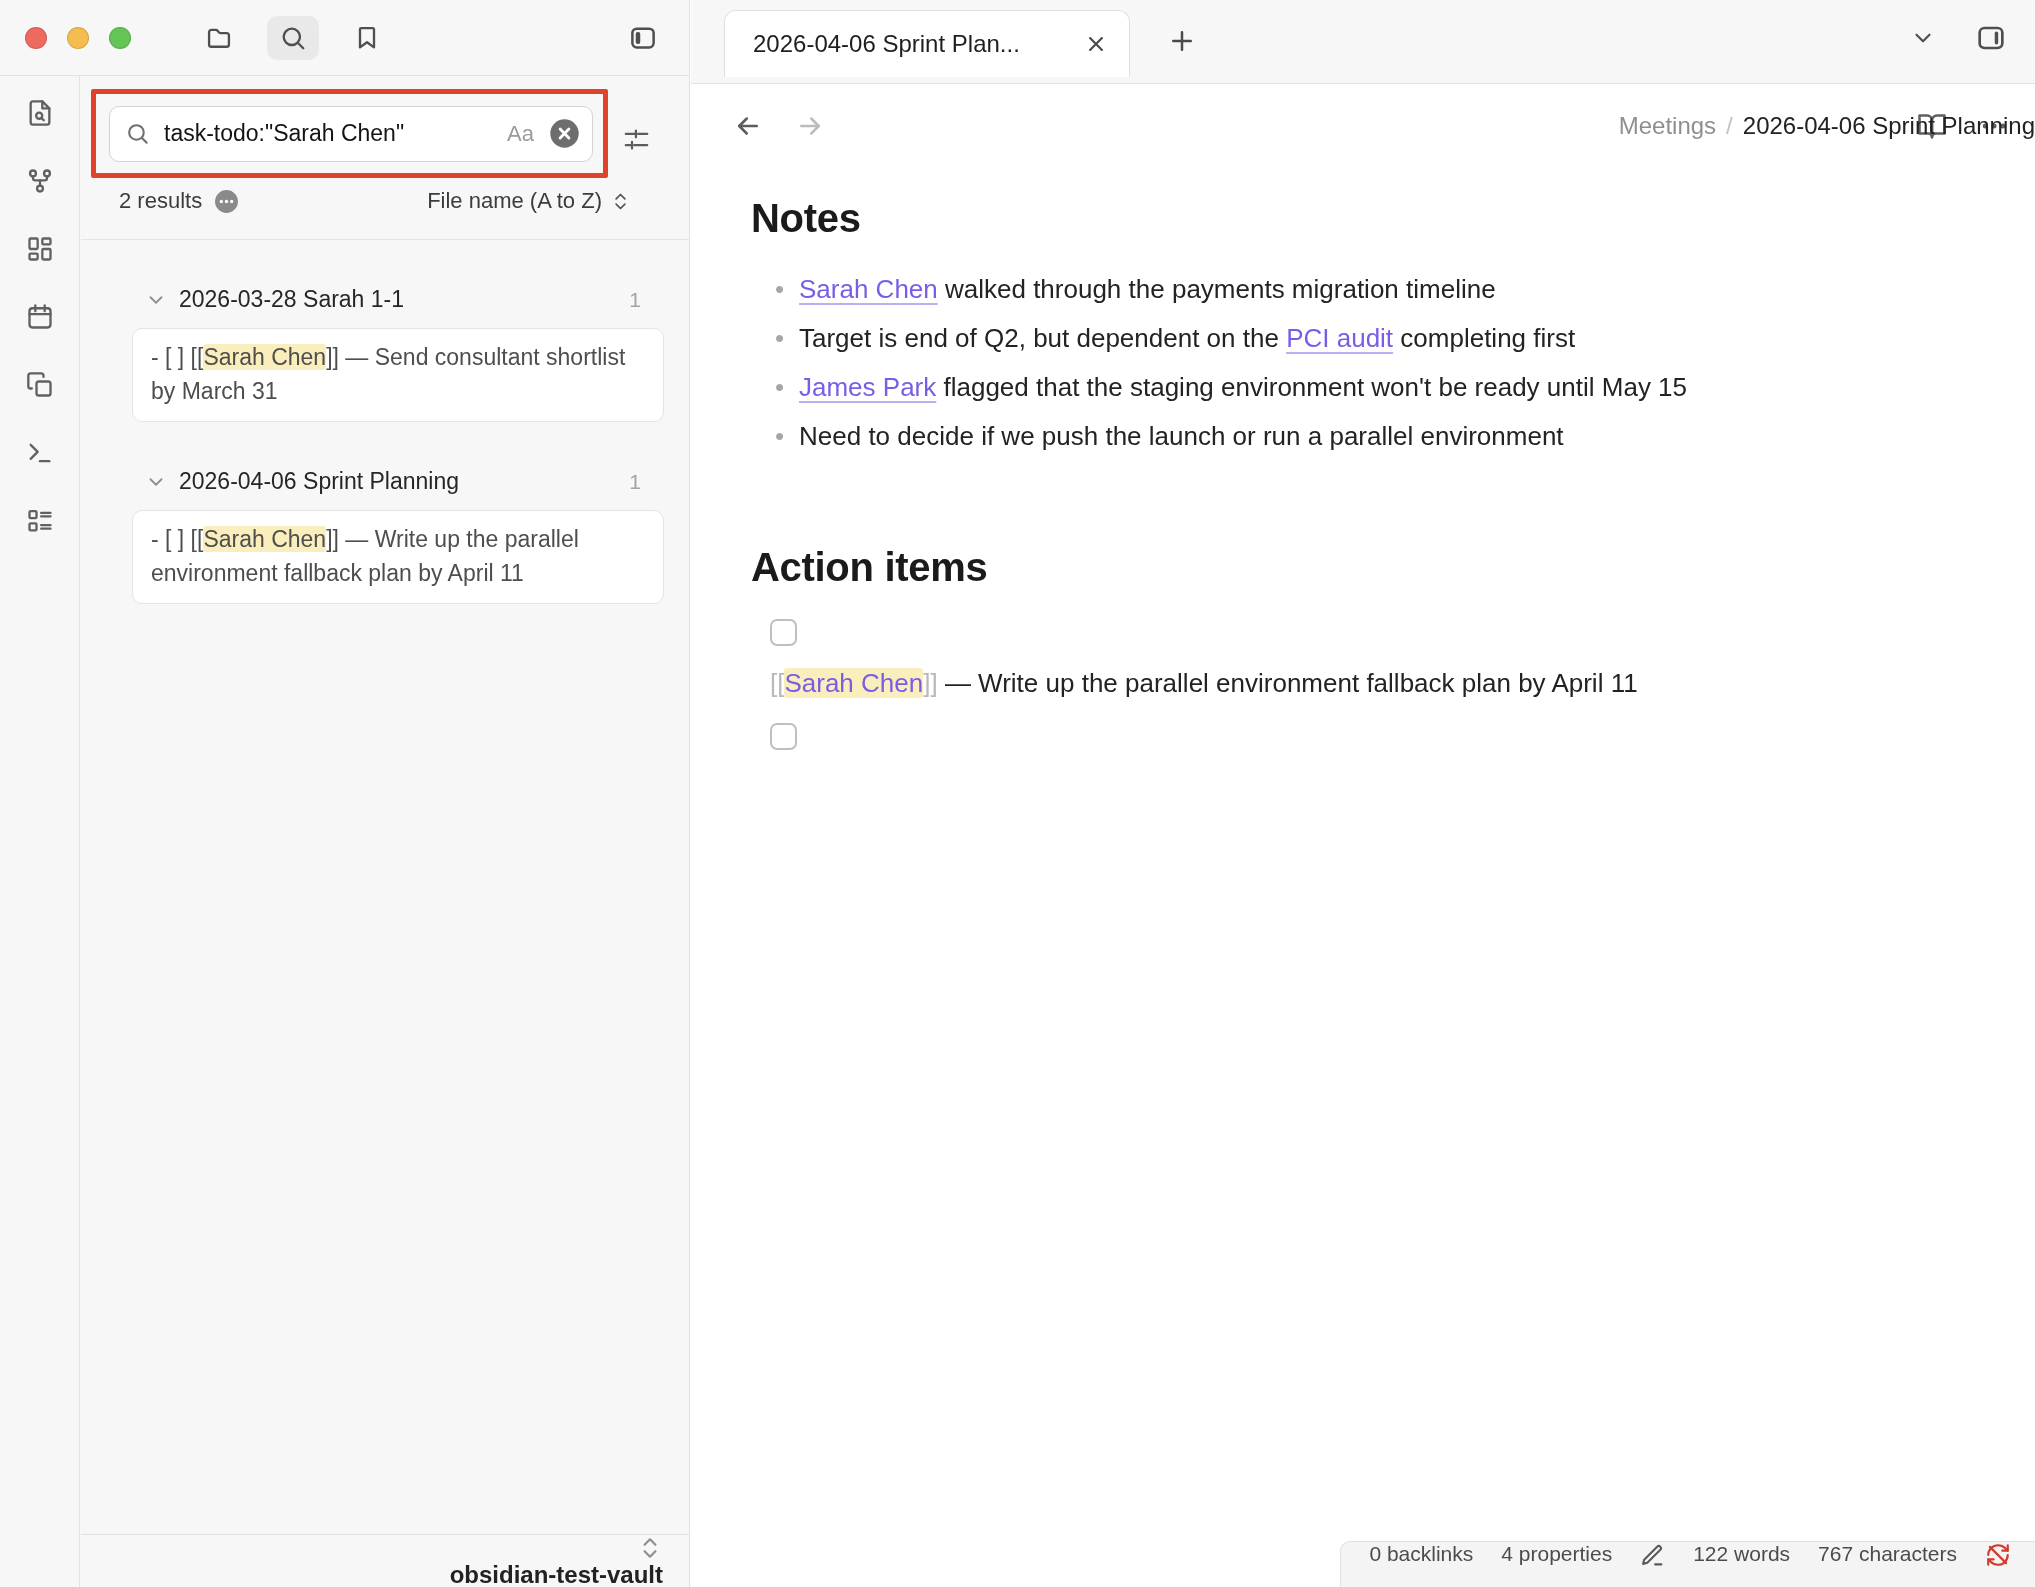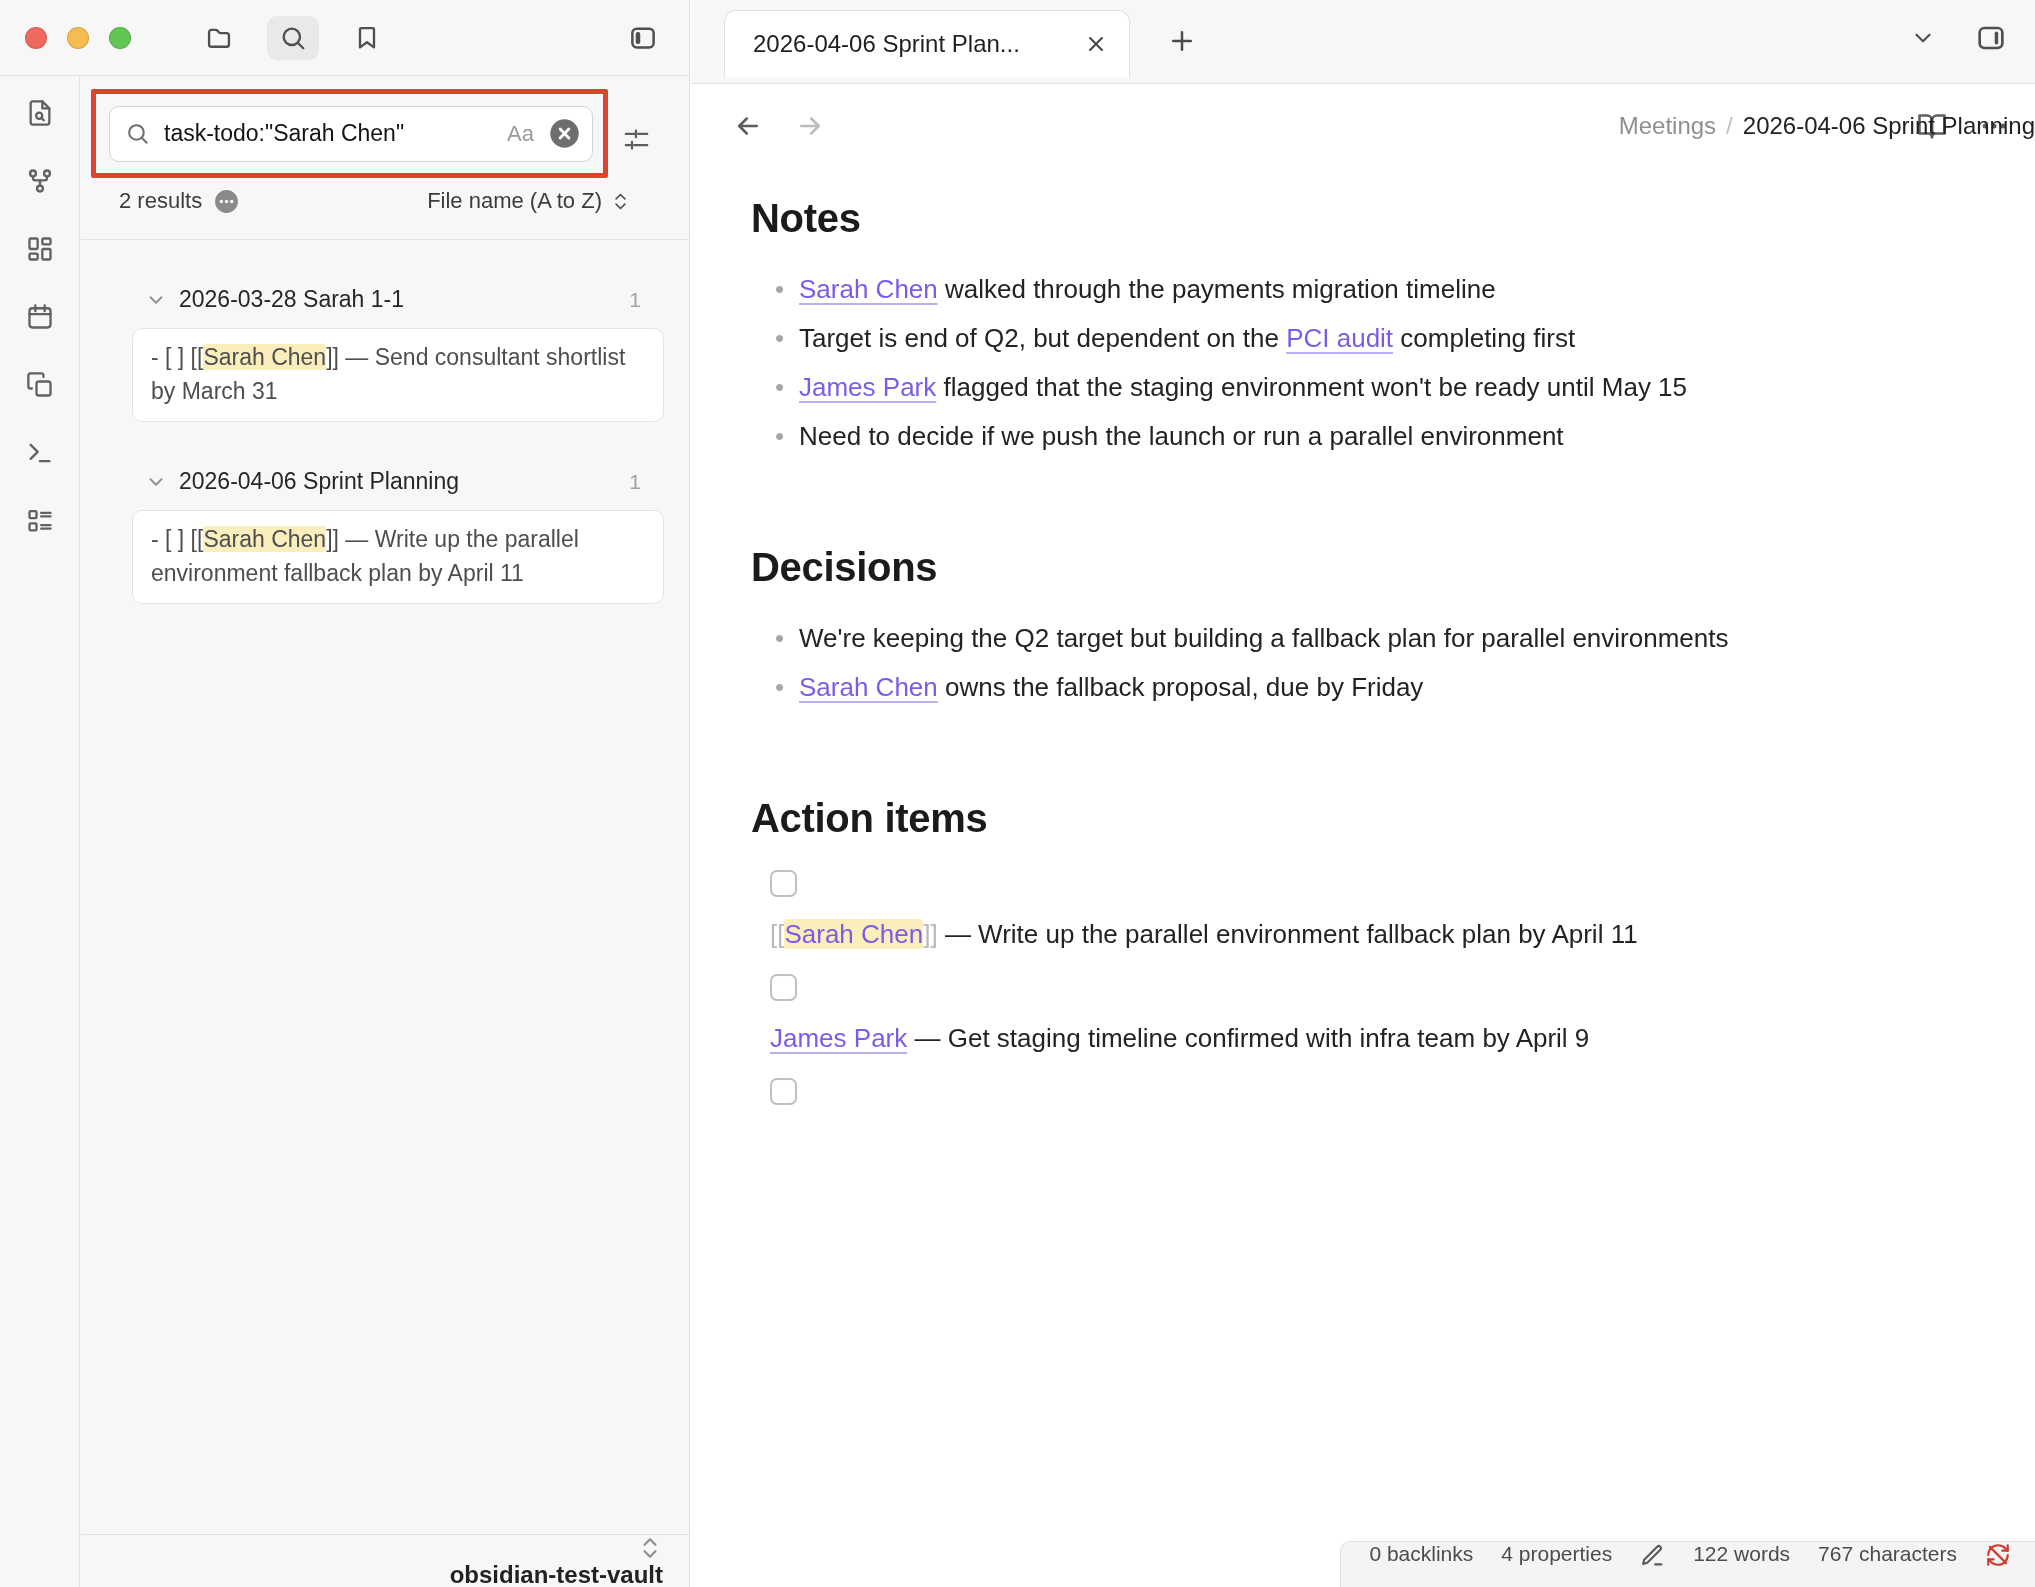--- a/index.html
+++ b/index.html
@@ -406,35 +406,24 @@
       <section>
         <h2>Notes</h2>
         <ul class="blist">
           <li><span class="seg seg-link">Sarah Chen</span><span class="seg seg-text"> walked through the payments migration timeline</span></li>
           <li><span class="seg seg-text">Target is end of Q2, but dependent on the </span><span class="seg seg-link">PCI audit</span><span class="seg seg-text"> completing first</span></li>
           <li><span class="seg seg-link">James Park</span><span class="seg seg-text"> flagged that the staging environment won't be ready until May 15</span></li>
           <li><span class="seg seg-text">Need to decide if we push the launch or run a parallel environment</span></li>
         </ul>
       </section>
       <section>
-        <h2>Decisions</h2>
-        <ul class="blist">
-          <li><span class="seg seg-text">We're keeping the Q2 target but building a fallback plan for parallel environments</span></li>
-          <li><span class="seg seg-link">Sarah Chen</span><span class="seg seg-text"> owns the fallback proposal, due by Friday</span></li>
-        </ul>
-      </section>
-      <section>
         <h2>Action items</h2>
         <div class="todo-row">
           <span class="todo-box"></span>
           <span><span class="seg seg-bracket">[[</span><span class="seg seg-hl-link">Sarah Chen</span><span class="seg seg-bracket">]]</span><span class="seg seg-text"> — Write up the parallel environment fallback plan by April 11</span></span>
-        </div>
-        <div class="todo-row">
-          <span class="todo-box"></span>
-          <span><span class="seg seg-link">James Park</span><span class="seg seg-text"> — Get staging timeline confirmed with infra team by April 9</span></span>
         </div>
         <div class="todo-row">
           <span class="todo-box"></span>
         </div>
       </section>
     </div>
 
     <div class="statusbar">
       <span>0 backlinks</span>
       <span>4 properties</span>

